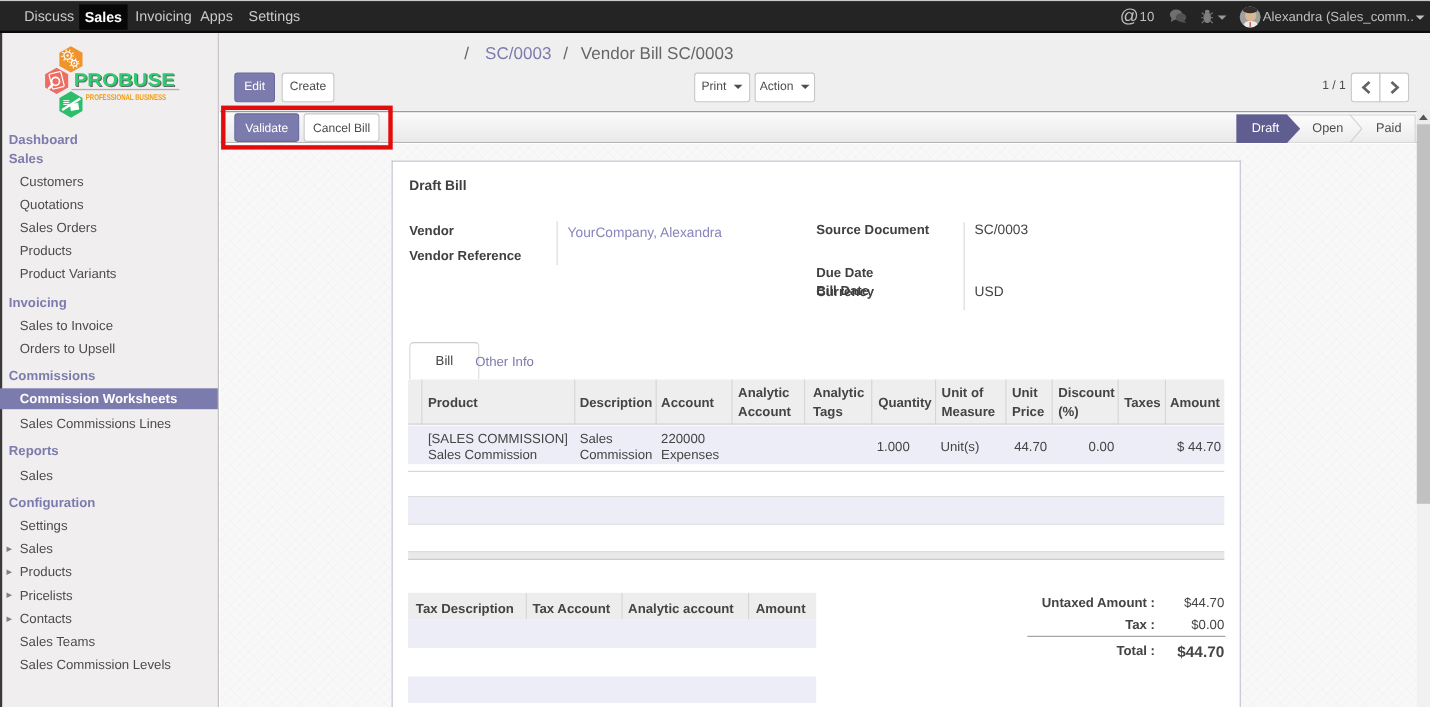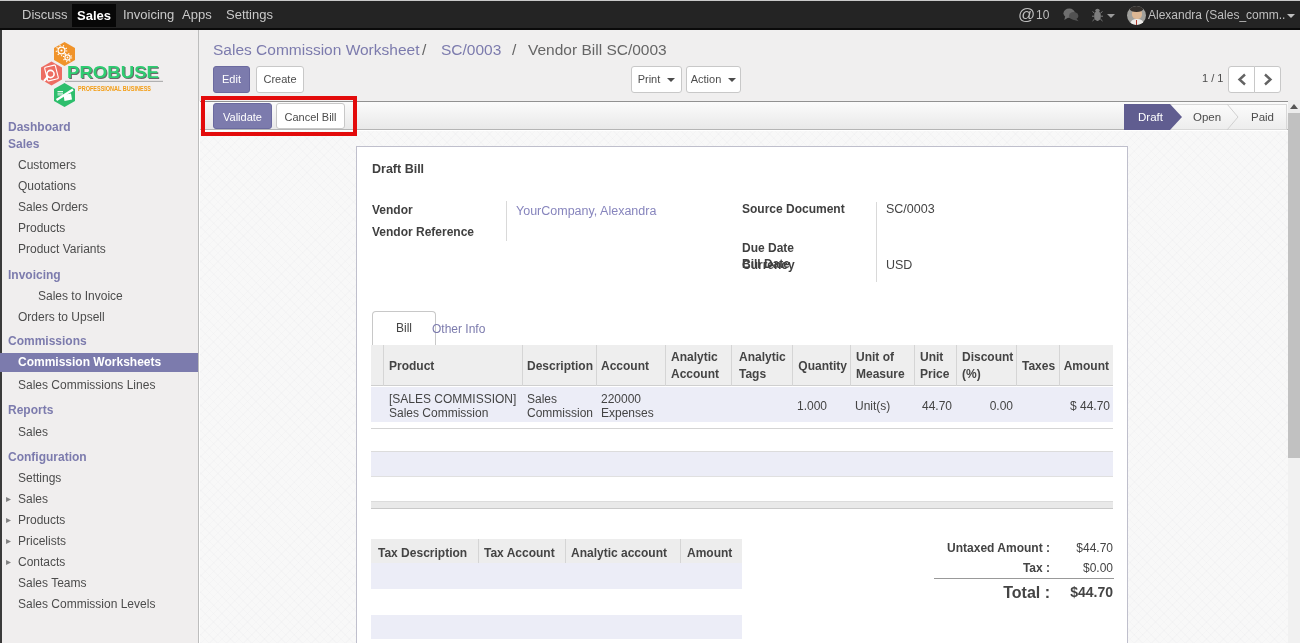--- a/index.html
+++ b/index.html
@@ -117,21 +117,21 @@
 </svg>
 
 <div class="mhead" style="top:120px;">Dashboard</div>
 <div class="mhead" style="top:137px;">Sales</div>
 <div class="mitem" style="top:158px;">Customers</div>
 <div class="mitem" style="top:179px;">Quotations</div>
 <div class="mitem" style="top:200px;">Sales Orders</div>
 <div class="mitem" style="top:221px;">Products</div>
 <div class="mitem" style="top:242px;">Product Variants</div>
 <div class="mhead" style="top:268px;">Invoicing</div>
-<div class="mitem" style="top:289px;margin-left:20px;">Sales to Invoice</div>
+<div class="mitem" style="top:289px;">Sales to Invoice</div>
 <div class="mitem" style="top:310px;">Orders to Upsell</div>
 <div class="mhead" style="top:334px;">Commissions</div>
 <div class="msel" style="top:353px; height:19px;">Commission Worksheets</div>
 <div class="mitem" style="top:378px;">Sales Commissions Lines</div>
 <div class="mhead" style="top:403px;">Reports</div>
 <div class="mitem" style="top:425px;">Sales</div>
 <div class="mhead" style="top:450px;">Configuration</div>
 <div class="mitem" style="top:471px;">Settings</div>
 <div class="caret" style="top:493px;">▸</div>
 <div class="mitem" style="top:492px;">Sales</div>
@@ -139,21 +139,20 @@
 <div class="mitem" style="top:513px;">Products</div>
 <div class="caret" style="top:535px;">▸</div>
 <div class="mitem" style="top:534px;">Pricelists</div>
 <div class="caret" style="top:556px;">▸</div>
 <div class="mitem" style="top:555px;">Contacts</div>
 <div class="mitem" style="top:576px;">Sales Teams</div>
 <div class="mitem" style="top:597px;">Sales Commission Levels</div>
 
 <div id="cp">
   <div id="breadcrumb">
-    <span class="abs" style="left:14px; color:#7c7bad;">Sales Commission Worksheet</span>
     <span class="abs" style="left:223px;">/</span>
     <span class="abs" style="left:242px; color:#7c7bad;">SC/0003</span>
     <span class="abs" style="left:313px;">/</span>
     <span class="abs" style="left:329px;">Vendor Bill SC/0003</span>
   </div>
   <div class="btn btn-p" style="left:14px; top:36px; width:37px;">Edit</div>
   <div class="btn btn-w" style="left:57px; top:36px; width:48px;">Create</div>
   <div class="btn btn-w" style="left:432px; top:36px; width:51px;">Print <span class="caret-d"></span></div>
   <div class="btn btn-w" style="left:487px; top:36px; width:55px;">Action <span class="caret-d"></span></div>
   <div class="abs" style="left:1003px; top:42px; font-size:11px; color:#4c4c4c;">1 / 1</div>
@@ -251,19 +250,19 @@
 <div class="th" style="left:378px; top:546px;">Tax Description</div>
 <div class="th" style="left:484px; top:546px;">Tax Account</div>
 <div class="th" style="left:571px; top:546px;">Analytic account</div>
 <div class="th" style="left:687px; top:546px;">Amount</div>
 
 <div class="th" style="left:900px; top:541px; width:150px; text-align:right;">Untaxed Amount :</div>
 <div class="td" style="left:1033px; top:541px; width:80px; text-align:right;">$44.70</div>
 <div class="th" style="left:900px; top:561px; width:150px; text-align:right;">Tax :</div>
 <div class="td" style="left:1033px; top:561px; width:80px; text-align:right;">$0.00</div>
 <div class="abs" style="left:934px; top:578px; width:180px; height:1px; background:#999;"></div>
-<div class="th" style="left:900px; top:584px; width:150px; text-align:right; font-size:16px;">Total :</div>
+<div class="th" style="left:900px; top:584px; width:150px; text-align:right; font-size:12px;">Total :</div>
 <div class="th" style="left:1033px; top:584px; width:80px; text-align:right; font-size:14px;">$44.70</div>
 
 <div id="sbar"></div>
 <div id="sbar-btn"></div>
 <div class="abs" style="left:1290px; top:104px; width:0; height:0; border-left:4px solid transparent; border-right:4px solid transparent; border-bottom:5px solid #555;"></div>
 <div id="sbar-thumb"></div>
 
 </body></html>

